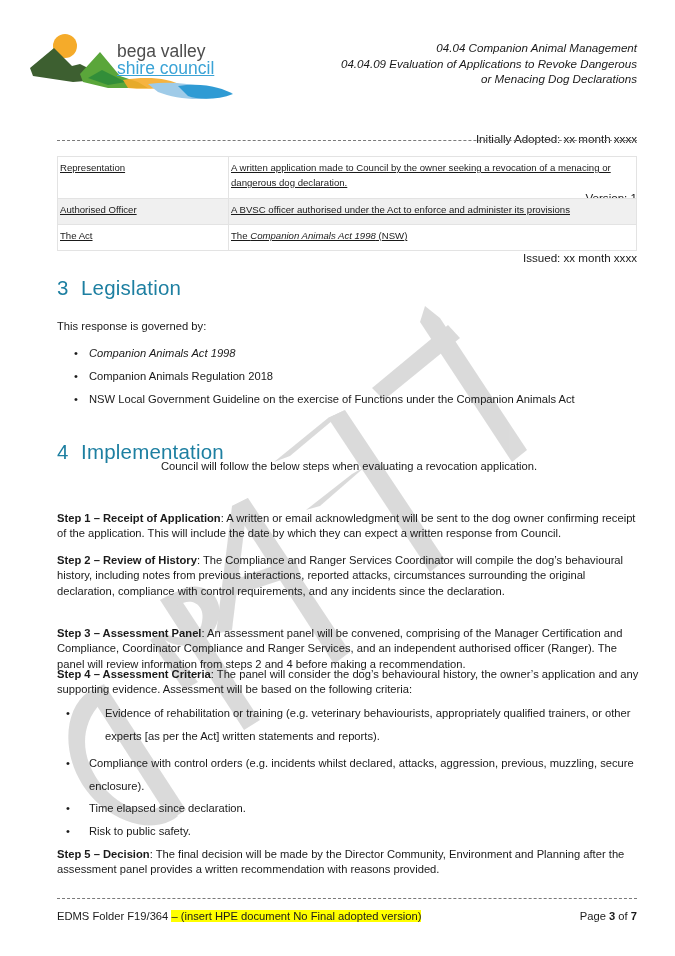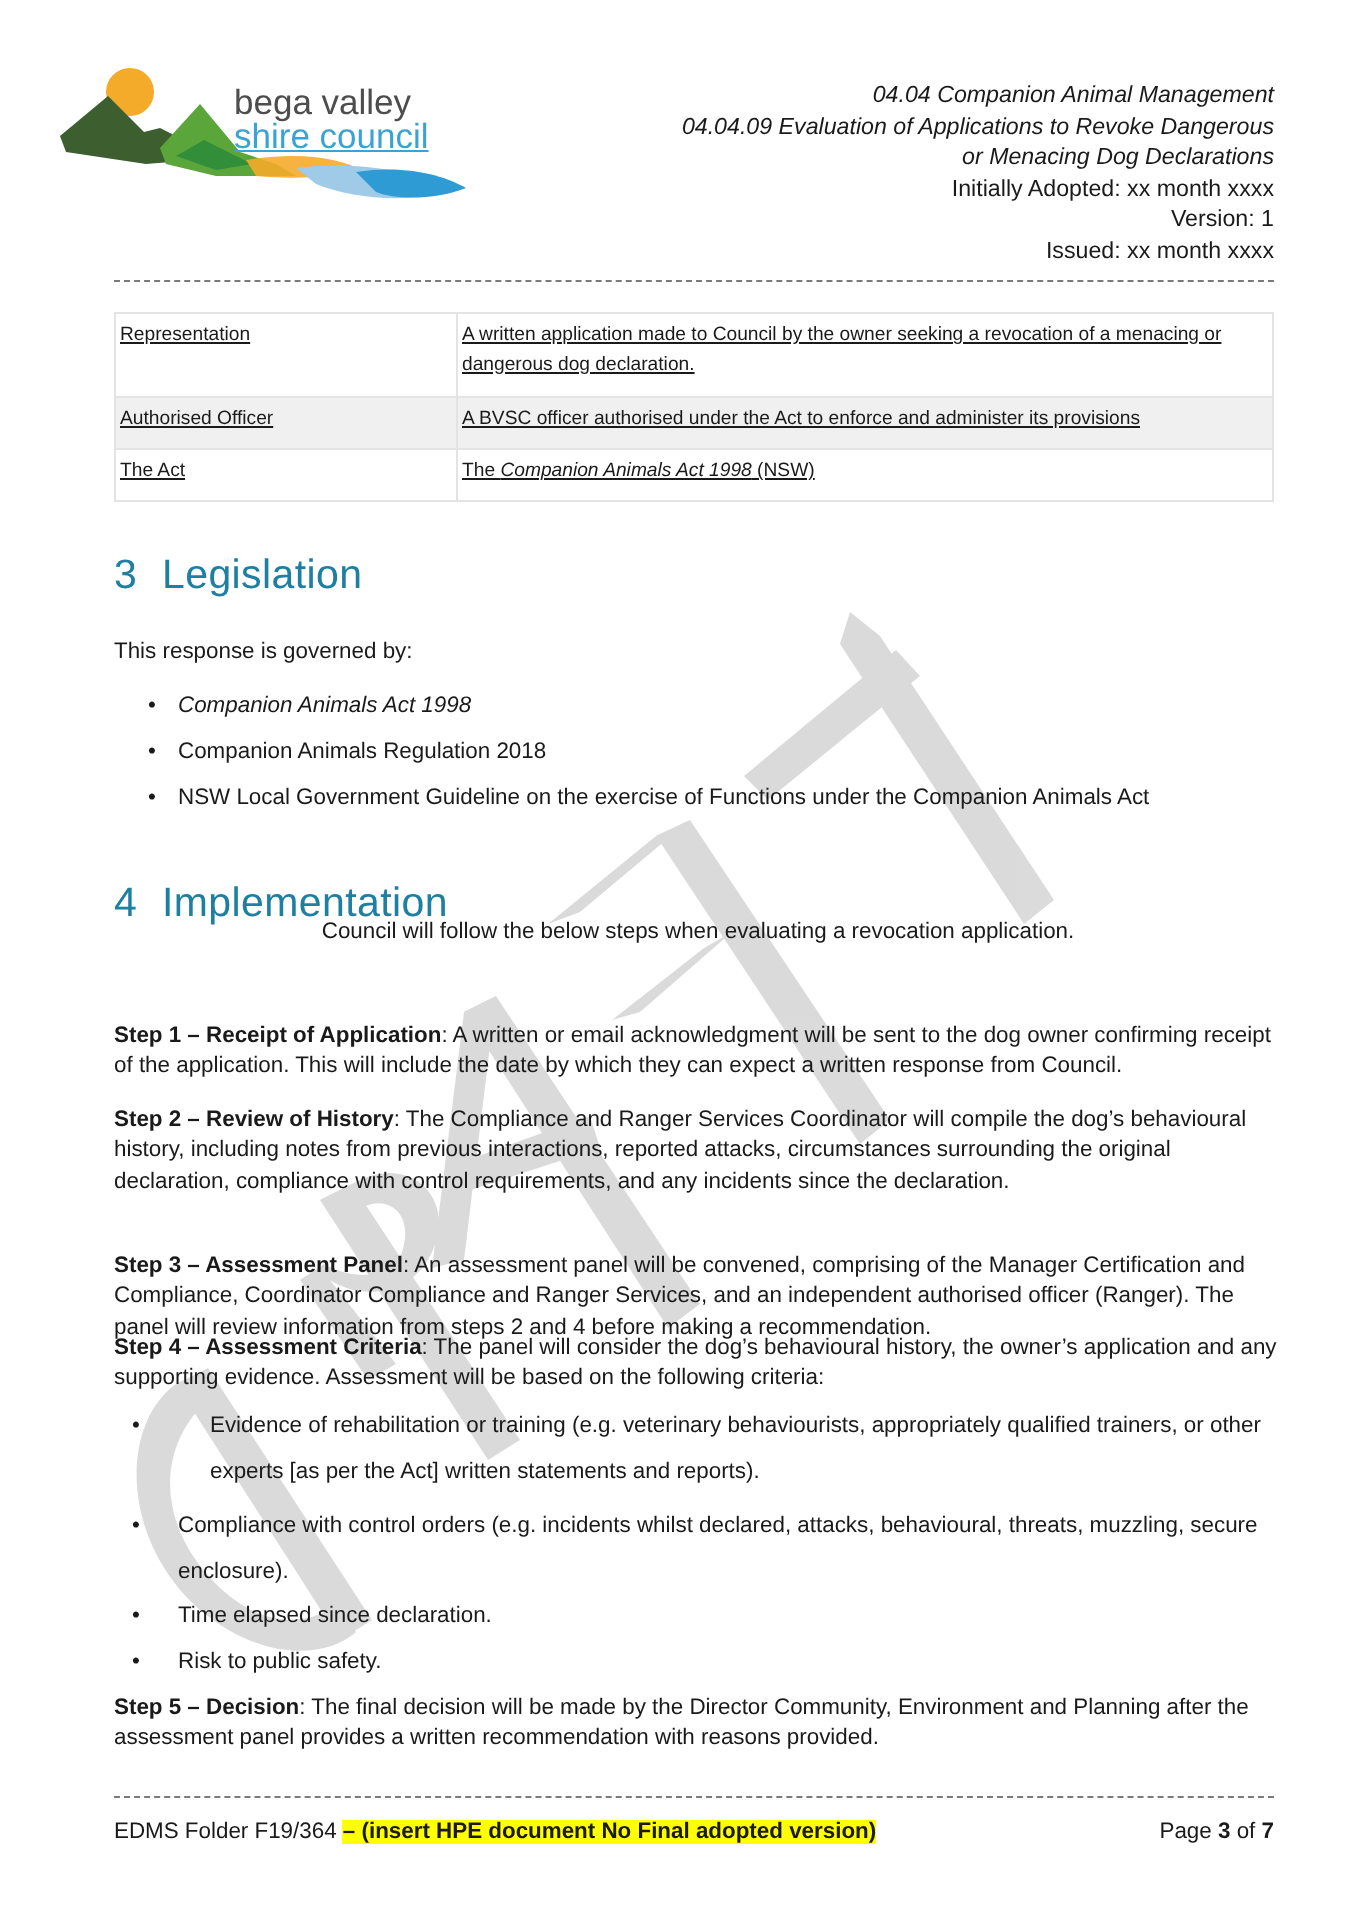--- a/index.html
+++ b/index.html
@@ -7,21 +7,21 @@
          font-family: "Liberation Sans", sans-serif; color: #1a1a1a; }
   .page { position: absolute; left: 0; top: 0; width: 675px; height: 956px; }
 
   
   .logo { position: absolute; left: 28px; top: 30px; width: 230px; height: 72px; }
   .logo-text { position: absolute; left: 117px; top: 44px; line-height: 17px; font-size: 17.5px; letter-spacing: -0.2px; }
   .logo-line1 { color: #4d4d4d; display: block; }
   .logo-line2 { color: #3aa3d6; display: block; text-decoration: underline; }
   .hdr-right { position: absolute; right: 38px; top: 40px; text-align: right; font-size: 11.6px; line-height: 15.6px; color: #1a1a1a; }
   .hdr-right .it { font-style: italic; display: block; }
-  .hdr-right .rg { display: block; }
+  .hdr-right .rg { display: block; margin-top: 44px; }
   .rule { position: absolute; left: 57px; width: 580px; height: 0; border-top: 1.5px dashed #7a7a7a; }
   .rule.top { top: 140px; }
   .rule.bottom { top: 898px; }
 
   
   .defs { position: absolute; left: 57px; top: 156px; width: 580px; border-collapse: collapse; font-size: 9.6px; text-decoration: underline; }
   .defs td { border: 1px solid #e3e3e3; vertical-align: top; padding: 4px 2px 6px 2px; line-height: 14.5px; }
   .defs td.term { width: 166px; }
   .defs tr.shade td { background: #f0f0f0; }
   .defs tr.r1 td { height: 31px; }
@@ -36,21 +36,21 @@
   .txt { position: absolute; left: 57px; width: 584px; font-size: 11.2px; line-height: 15.4px; color: #1a1a1a; }
   .txt b { font-weight: bold; }
   .bul { position: absolute; left: 74px; font-size: 11.2px; line-height: 15px; }
   .bul .dot { display: inline-block; width: 15px; }
   .crit { position: absolute; left: 66px; width: 570px; font-size: 11.2px; line-height: 15px; }
   .crit .dot { position: absolute; left: 0; top: 0; }
   .crit .body { position: absolute; left: 23px; width: 545px; line-height: 22.6px; }
 
   
   .footer { position: absolute; left: 57px; top: 910px; width: 580px; font-size: 11.2px; }
-  .footer .hl { background: #ffff00; font-weight: bold; }
+  .footer .hl { background: #ffff00; }
   .footer .pg { position: absolute; right: 0; top: 0; }
 
   
   .watermark { position: absolute; left: 0; top: 0; width: 675px; height: 956px; pointer-events: none; }
 </style>
 </head>
 <body>
 
 <div class="page">
 
@@ -147,21 +147,21 @@
   <div class="txt" style="top:553px;"><b>Step 2 – Review of History</b><span>: The Compliance and Ranger Services Coordinator will compile the dog’s behavioural history, including notes from previous interactions, reported attacks, circumstances surrounding the original declaration, compliance with control requirements, and any incidents since the declaration.</span></div>
   <div class="txt" style="top:598px;margin-top:28px;"><b>Step 3 – Assessment Panel</b><span>: An assessment panel will be convened, comprising of the Manager Certification and Compliance, Coordinator Compliance and Ranger Services, and an independent authorised officer (Ranger). The panel will review information from steps 2 and 4 before making a recommendation.</span></div>
   <div class="txt" style="top:667px;"><b>Step 4 – Assessment Criteria</b><span>: The panel will consider the dog’s behavioural history, the owner’s application and any supporting evidence. Assessment will be based on the following criteria:</span></div>
 
   <div class="crit" style="top:706px;">
       <span class="dot">•</span>
       <span class="body" style="top:-4px;margin-left:16px;">Evidence of rehabilitation or training (e.g. veterinary behaviourists, appropriately qualified trainers, or other experts [as per the Act] written statements and reports).</span>
     </div>
   <div class="crit" style="top:756px;">
       <span class="dot">•</span>
-      <span class="body" style="top:-4px;">Compliance with control orders (e.g. incidents whilst declared, attacks, behavioural, threats, muzzling, secure enclosure).</span>
+      <span class="body" style="top:-4px;">Compliance with control orders (e.g. incidents whilst declared, attacks, aggression, previous, muzzling, secure enclosure).</span>
     </div>
   <div class="crit" style="top:801px;">
       <span class="dot">•</span>
       <span class="body" style="top:-4px;">Time elapsed since declaration.</span>
     </div>
   <div class="crit" style="top:824px;">
       <span class="dot">•</span>
       <span class="body" style="top:-4px;">Risk to public safety.</span>
     </div>
 

